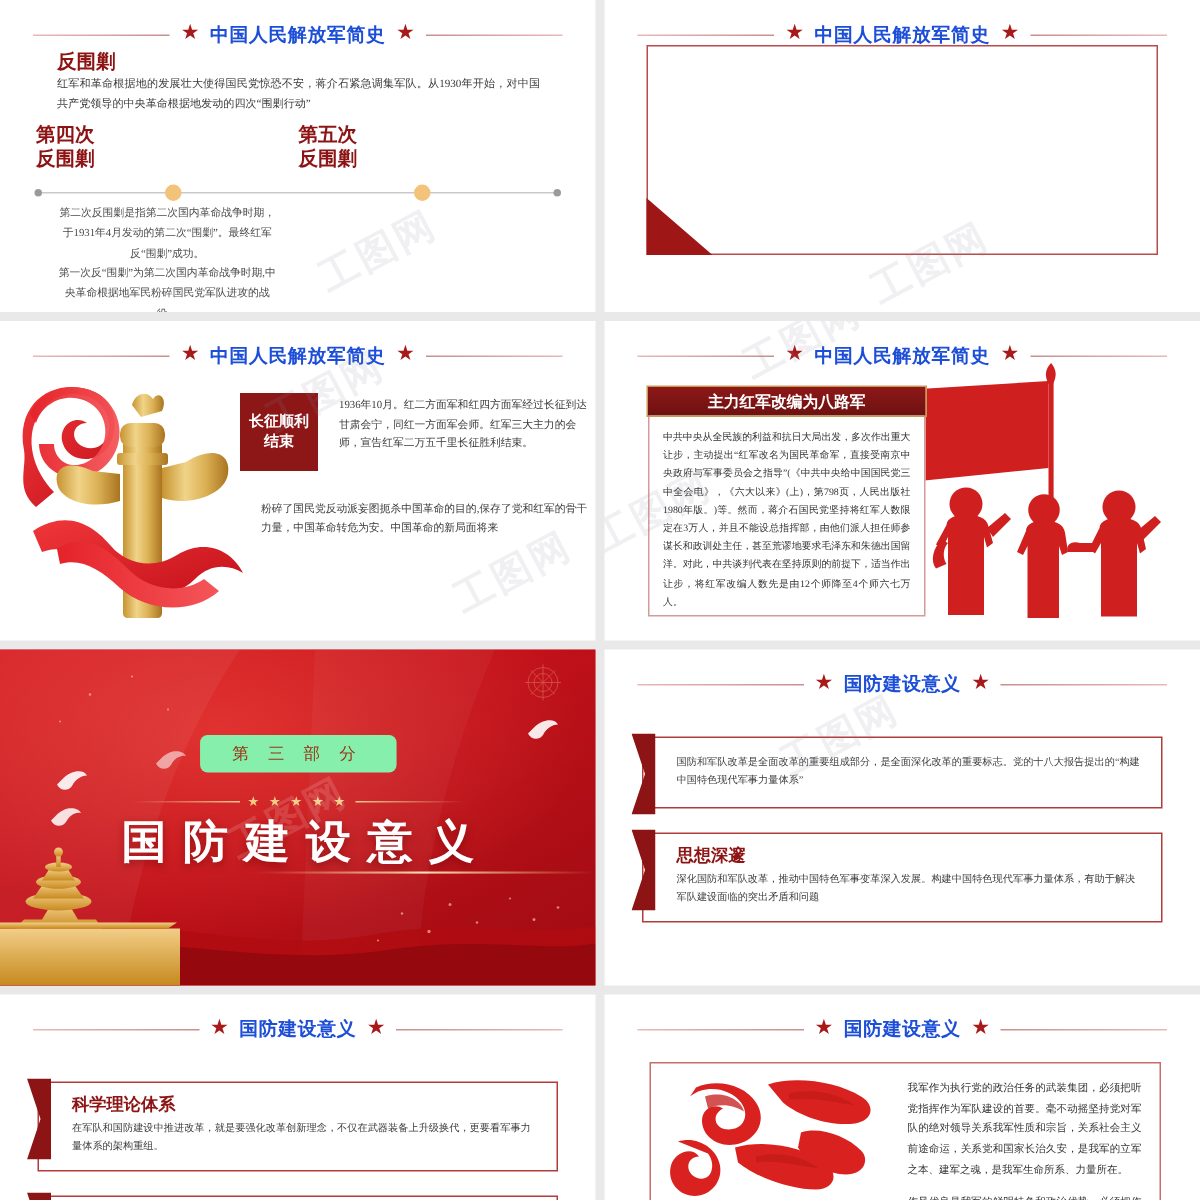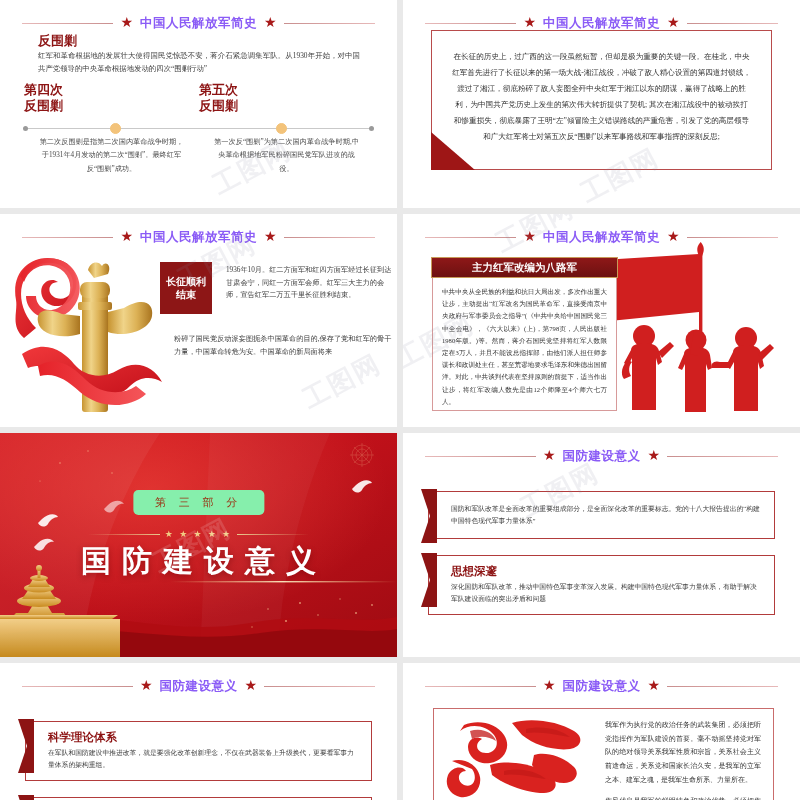--- a/index.html
+++ b/index.html
@@ -31,21 +31,21 @@
     height: 18px;
     display: flex; align-items: center; justify-content: center;
     gap: 7px;
   }
   .shead .rule {
     flex: 1 1 auto; height: 1px;
     background: linear-gradient(90deg,#e7b9b9,#c98f8f);
   }
   .shead .rule.r2 { background: linear-gradient(270deg,#e7b9b9,#c98f8f); }
   .shead .htxt {
-    color: #8b5cf6; font-weight: bold; font-size: 12.5px;
+    color: #1d4ed8; font-weight: bold; font-size: 12.5px;
     letter-spacing: .5px; white-space: nowrap;
   }
   .star-g { color: #a81a1a; font-size: 14px; line-height: 1; }
 
   
   .s1-title {
     position: absolute; left: 38px; top: 32px;
     font-size: 13px; font-weight: bold; color: #8d1414;
   }
   .s1-body {
@@ -72,21 +72,21 @@
   .s1-line::before { left: -1px; }
   .s1-line::after { right: -1px; }
   .dot {
     position: absolute; top: 123px;
     width: 11px; height: 11px; border-radius: 50%;
     background: #f3c37a; border: 1px solid #f3c37a;
   }
   .dot.d1 { left: 110px; }
   .dot.d2 { left: 276px; }
   .s1-caps {
-    position: absolute; left: 24px; top: 136px; width: 350px; display: flex;
+    position: absolute; left: 24px; top: 136px; width: 350px; display: flex; flex-direction: column;
   }
   .s1-cap {
     width: 50%; padding: 0 14px; text-align: center;
     font-size: 7.2px; line-height: 1.85; color: #4a4a4a;
   }
 
   
   .s2-box {
     position: absolute; left: 28px; top: 30px; right: 28px; bottom: 38px;
     border: 1px solid #b84b4b;
@@ -230,21 +230,20 @@
 
   <div class="slide">
     <div class="shead">
       <div class="rule"></div>
       <span class="star-g">★</span>
       <span class="htxt">中国人民解放军简史</span>
       <span class="star-g">★</span>
       <div class="rule r2"></div>
     </div>
     <div class="s2-box">
-      <div class="s2-inner">在长征的历史上，过广西的这一段虽然短暂，但却是极为重要的关键一段。在桂北，中央红军首先进行了长征以来的第一场大战-湘江战役，冲破了敌人精心设置的第四道封锁线，渡过了湘江，彻底粉碎了敌人妄图全歼中央红军于湘江以东的阴谋，赢得了战略上的胜利，为中国共产党历史上发生的第次伟大转折提供了契机; 其次在湘江战役中的被动挨打和惨重损失，彻底暴露了王明“左”倾冒险主义错误路线的严重危害，引发了党的高层领导和广大红军将士对第五次反“围剿”以来军事路线和军事指挥的深刻反思;</div>
       <div class="s2-tri"></div>
     </div>
     <div class="wm" style="left:175px; top:158px;">工图网</div>
   </div>
 
   <div class="slide">
     <div class="shead">
       <div class="rule"></div>
       <span class="star-g">★</span>
       <span class="htxt">中国人民解放军简史</span>

